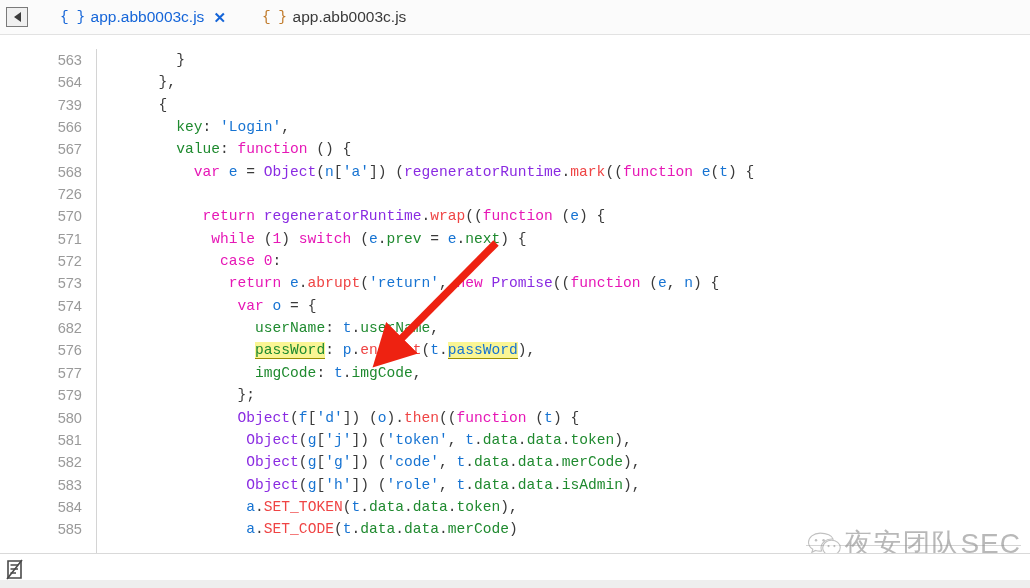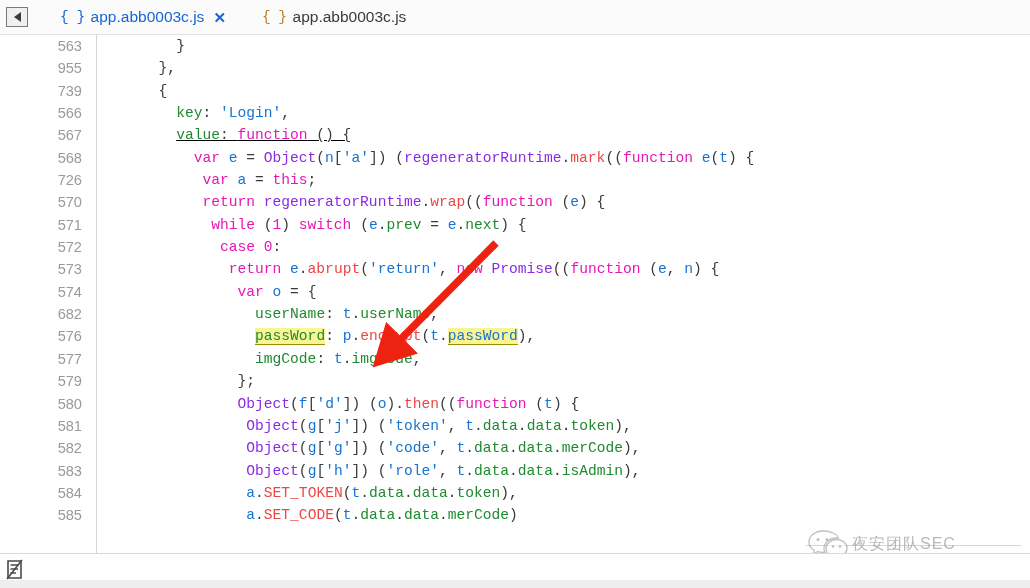--- a/index.html
+++ b/index.html
@@ -47,21 +47,21 @@
   .tab.active .brace{color:#1565d8;}
   .tab.inactive .brace{color:#c07a2a;}
   .tab-title{font-size:15.5px;}
   .tab-close{
     margin-left:9px;color:#1565d8;font-size:15px;font-weight:600;
     line-height:1;cursor:pointer;
   }
 
   
   .editor{
-    position:absolute;left:0;top:35px;width:1030px;height:518px;
+    position:absolute;left:0;top:49px;width:1030px;height:518px;
     background:#ffffff;overflow:hidden;
   }
   .gutter{
     position:absolute;left:0;top:0;width:97px;height:100%;
     background:#ffffff;
     border-right:1px solid #d4d4d4;
     box-sizing:border-box;
   }
   .code-rows{
     position:absolute;left:0;top:0;width:1030px;
@@ -114,21 +114,21 @@
     background:#eeeeee;
   }
 
   
   .watermark{
     position:absolute;left:806px;top:518px;width:215px;height:52px;
     display:flex;align-items:center;opacity:.62;pointer-events:none;
   }
   .wm-text{
     font-family:"Liberation Sans", sans-serif;
-    font-size:16px;color:#8e8e8e;letter-spacing:1px;white-space:nowrap;
+    font-size:28px;color:#8e8e8e;letter-spacing:1px;white-space:nowrap;
   }
   .wm-rule{
     position:absolute;left:806px;top:545px;width:215px;height:1px;background:#d5d5d5;
   }
 </style>
 </head>
 <body>
 
 <div class="app">
 
@@ -146,26 +146,26 @@
     <div class="tab inactive">
       <span class="brace">{ }</span>
       <span class="tab-title">app.abb0003c.js</span>
     </div>
   </div>
 
   <div class="editor">
     <div class="gutter"></div>
     <div class="code-rows" id="code-rows">
         <div class="row"><span class="lineno">563</span><span class="linetext" style="padding-left: 70.16px;"><span class="t-punc">}</span></span></div>
-        <div class="row"><span class="lineno">955</span><span class="linetext" style="padding-left: 52.62px;"><span class="t-punc">},</span></span></div>
+        <div class="row"><span class="lineno">564</span><span class="linetext" style="padding-left: 52.62px;"><span class="t-punc">},</span></span></div>
         <div class="row"><span class="lineno">739</span><span class="linetext" style="padding-left: 52.62px;"><span class="t-punc">{</span></span></div>
         <div class="row"><span class="lineno">566</span><span class="linetext" style="padding-left: 70.16px;"><span class="t-prop">key</span><span class="t-punc">: </span><span class="t-str">'Login'</span><span class="t-punc">,</span></span></div>
-        <div class="row"><span class="lineno">567</span><span class="linetext" style="padding-left: 70.16px; text-decoration: underline;"><span class="t-prop">value</span><span class="t-punc">: </span><span class="t-kw">function</span><span class="t-punc"> () {</span></span></div>
+        <div class="row"><span class="lineno">567</span><span class="linetext" style="padding-left: 70.16px;"><span class="t-prop">value</span><span class="t-punc">: </span><span class="t-kw">function</span><span class="t-punc"> () {</span></span></div>
         <div class="row"><span class="lineno">568</span><span class="linetext" style="padding-left: 87.7px;"><span class="t-kw">var</span><span class="t-punc"> </span><span class="t-var">e</span><span class="t-punc"> = </span><span class="t-obj">Object</span><span class="t-punc">(</span><span class="t-var">n</span><span class="t-punc">[</span><span class="t-str">'a'</span><span class="t-punc">]) (</span><span class="t-obj">regeneratorRuntime</span><span class="t-punc">.</span><span class="t-fn">mark</span><span class="t-punc">((</span><span class="t-kw">function</span><span class="t-punc"> </span><span class="t-var">e</span><span class="t-punc">(</span><span class="t-var">t</span><span class="t-punc">) {</span></span></div>
-        <div class="row"><span class="lineno">726</span><span class="linetext" style="padding-left: 96.47px;"><span class="t-kw">var</span><span class="t-punc"> </span><span class="t-var">a</span><span class="t-punc"> = </span><span class="t-kw">this</span><span class="t-punc">;</span></span></div>
+        <div class="row"><span class="lineno">726</span></div>
         <div class="row"><span class="lineno">570</span><span class="linetext" style="padding-left: 96.47px;"><span class="t-kw">return</span><span class="t-punc"> </span><span class="t-obj">regeneratorRuntime</span><span class="t-punc">.</span><span class="t-fn">wrap</span><span class="t-punc">((</span><span class="t-kw">function</span><span class="t-punc"> (</span><span class="t-var">e</span><span class="t-punc">) {</span></span></div>
         <div class="row"><span class="lineno">571</span><span class="linetext" style="padding-left: 105.24px;"><span class="t-kw">while</span><span class="t-punc"> (</span><span class="t-num">1</span><span class="t-punc">) </span><span class="t-kw">switch</span><span class="t-punc"> (</span><span class="t-var">e</span><span class="t-punc">.</span><span class="t-prop">prev</span><span class="t-punc"> = </span><span class="t-var">e</span><span class="t-punc">.</span><span class="t-prop">next</span><span class="t-punc">) {</span></span></div>
         <div class="row"><span class="lineno">572</span><span class="linetext" style="padding-left: 114.01px;"><span class="t-kw">case</span><span class="t-punc"> </span><span class="t-num">0</span><span class="t-punc">:</span></span></div>
         <div class="row"><span class="lineno">573</span><span class="linetext" style="padding-left: 122.78px;"><span class="t-kw">return</span><span class="t-punc"> </span><span class="t-var">e</span><span class="t-punc">.</span><span class="t-fn">abrupt</span><span class="t-punc">(</span><span class="t-str">'return'</span><span class="t-punc">, </span><span class="t-kw">new</span><span class="t-punc"> </span><span class="t-obj">Promise</span><span class="t-punc">((</span><span class="t-kw">function</span><span class="t-punc"> (</span><span class="t-var">e</span><span class="t-punc">, </span><span class="t-var">n</span><span class="t-punc">) {</span></span></div>
         <div class="row"><span class="lineno">574</span><span class="linetext" style="padding-left: 131.55px;"><span class="t-kw">var</span><span class="t-punc"> </span><span class="t-var">o</span><span class="t-punc"> = {</span></span></div>
         <div class="row"><span class="lineno">682</span><span class="linetext" style="padding-left: 149.09px;"><span class="t-prop">userName</span><span class="t-punc">: </span><span class="t-var">t</span><span class="t-punc">.</span><span class="t-prop">userName</span><span class="t-punc">,</span></span></div>
         <div class="row"><span class="lineno">576</span><span class="linetext" style="padding-left: 149.09px;"><span class="hl">passWord</span><span class="t-punc">: </span><span class="t-var">p</span><span class="t-punc">.</span><span class="t-fn">encrypt</span><span class="t-punc">(</span><span class="t-var">t</span><span class="t-punc">.</span><span class="hl-v">passWord</span><span class="t-punc">),</span></span></div>
         <div class="row"><span class="lineno">577</span><span class="linetext" style="padding-left: 149.09px;"><span class="t-prop">imgCode</span><span class="t-punc">: </span><span class="t-var">t</span><span class="t-punc">.</span><span class="t-prop">imgCode</span><span class="t-punc">,</span></span></div>
         <div class="row"><span class="lineno">579</span><span class="linetext" style="padding-left: 131.55px;"><span class="t-punc">};</span></span></div>
         <div class="row"><span class="lineno">580</span><span class="linetext" style="padding-left: 131.55px;"><span class="t-obj">Object</span><span class="t-punc">(</span><span class="t-var">f</span><span class="t-punc">[</span><span class="t-str">'d'</span><span class="t-punc">]) (</span><span class="t-var">o</span><span class="t-punc">).</span><span class="t-fn">then</span><span class="t-punc">((</span><span class="t-kw">function</span><span class="t-punc"> (</span><span class="t-var">t</span><span class="t-punc">) {</span></span></div>

